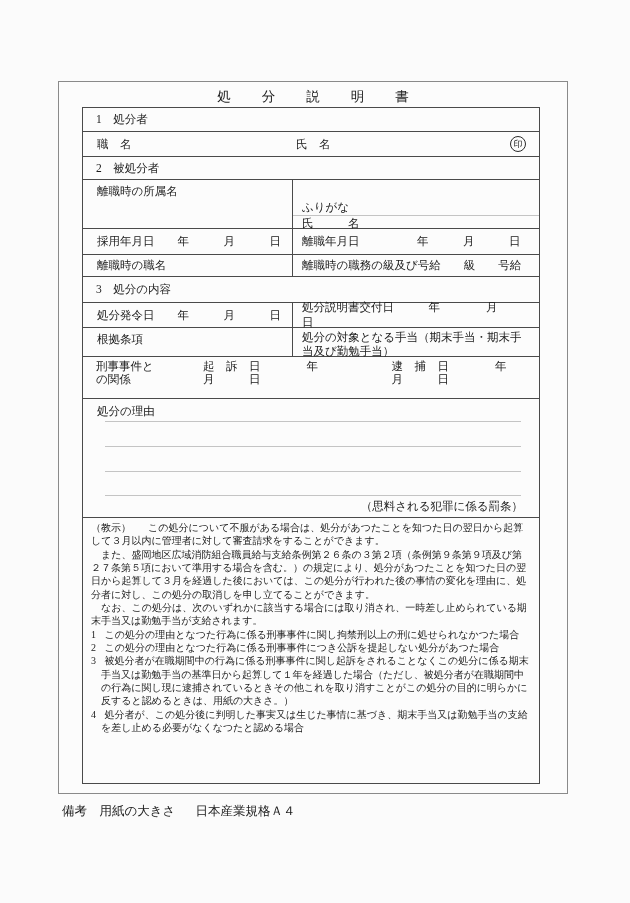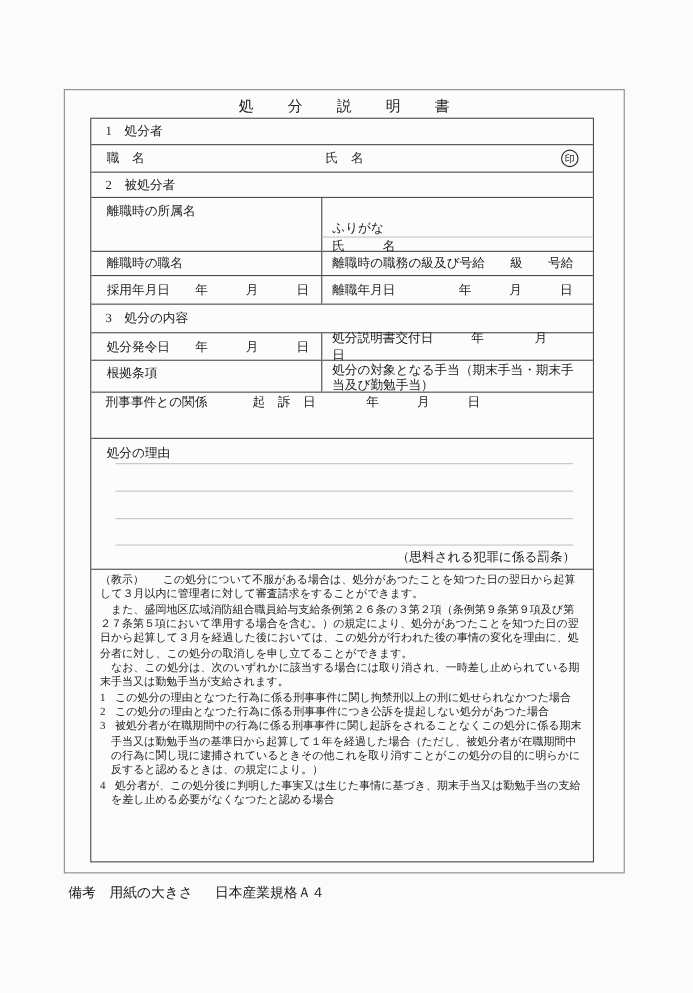--- a/index.html
+++ b/index.html
@@ -119,66 +119,67 @@
       <div class="row h23 sect">2　被処分者</div>
 
       <div class="row h49">
         <div class="cl vtop">離職時の所属名</div>
         <div class="cr stack">
           <div class="sub first">ふりがな</div>
           <div class="sub">氏　　　名</div>
         </div>
       </div>
 
+      <div class="row h26">
+        <div class="cl">採用年月日　　年　　　月　　　日</div>
+        <div class="cr">離職年月日　　　　　年　　　月　　　日</div>
+      </div>
+
       <div class="row h22">
         <div class="cl">離職時の職名</div>
         <div class="cr">離職時の職務の級及び号給　　級　　号給</div>
-      </div>
-
-      <div class="row h26">
-        <div class="cl">採用年月日　　年　　　月　　　日</div>
-        <div class="cr">離職年月日　　　　　年　　　月　　　日</div>
       </div>
 
       <div class="row h26 sect">3　処分の内容</div>
 
       <div class="row h25">
         <div class="cl">処分発令日　　年　　　月　　　日</div>
         <div class="cr">処分説明書交付日　　　年　　　　月　　　日</div>
       </div>
 
       <div class="row h29">
         <div class="cl vtop">根拠条項</div>
         <div class="cr vtop wrap">処分の対象となる手当（期末手当・期末手当及び勤勉手当）</div>
       </div>
 
       <div class="row h42 crim">
         <div class="l1">刑事事件との関係</div>
         <div class="l2">起　訴　日　　　　年　　　月　　　日</div>
+        <div class="l2">逮　捕　日　　　　年　　　月　　　日</div>
       </div>
 
       <div class="row h119 reason">
         <span class="reason-label">処分の理由</span>
         <div class="rule rule1"></div>
         <div class="rule rule2"></div>
         <div class="rule rule3"></div>
         <div class="rule rule4"></div>
         <div class="penal">
           <span>（思料される犯罪に係る罰条</span>
           <span>）</span>
         </div>
       </div>
 
       <div class="row h265 notice">
         <p><span class="lead-label">（教示）</span><span>この処分について不服がある場合は、処分があつたことを知つた日の翌日から起算して３月以内に管理者に対して審査請求をすることができます。</span></p>
         <p class="p-indent">また、盛岡地区広域消防組合職員給与支給条例第２６条の３第２項（条例第９条第９項及び第２７条第５項において準用する場合を含む。）の規定により、処分があつたことを知つた日の翌日から起算して３月を経過した後においては、この処分が行われた後の事情の変化を理由に、処分者に対し、この処分の取消しを申し立てることができます。</p>
         <p class="p-indent">なお、この処分は、次のいずれかに該当する場合には取り消され、一時差し止められている期末手当又は勤勉手当が支給されます。</p>
         <p class="item"><span class="num">1</span><span>この処分の理由となつた行為に係る刑事事件に関し拘禁刑以上の刑に処せられなかつた場合</span></p>
         <p class="item"><span class="num">2</span><span>この処分の理由となつた行為に係る刑事事件につき公訴を提起しない処分があつた場合</span></p>
-        <p class="item"><span class="num">3</span><span>被処分者が在職期間中の行為に係る刑事事件に関し起訴をされることなくこの処分に係る期末手当又は勤勉手当の基準日から起算して１年を経過した場合（ただし、被処分者が在職期間中の行為に関し現に逮捕されているときその他これを取り消すことがこの処分の目的に明らかに反すると認めるときは、の規定により。）</span></p>
+        <p class="item"><span class="num">3</span><span>被処分者が在職期間中の行為に係る刑事事件に関し起訴をされることなくこの処分に係る期末手当又は勤勉手当の基準日から起算して１年を経過した場合（ただし、被処分者が在職期間中の行為に関し現に逮捕されているときその他これを取り消すことがこの処分の目的に明らかに反すると認めるときは、用紙の大きさ。）</span></p>
         <p class="item"><span class="num">4</span><span>処分者が、この処分後に判明した事実又は生じた事情に基づき、期末手当又は勤勉手当の支給を差し止める必要がなくなつたと認める場合</span></p>
       </div>
 
     </div>
   </div>
 
   <div class="remark">
     <span class="sp1">備考</span><span class="sp2">用紙の大きさ</span><span>日本産業規格Ａ４</span>
   </div>
 

